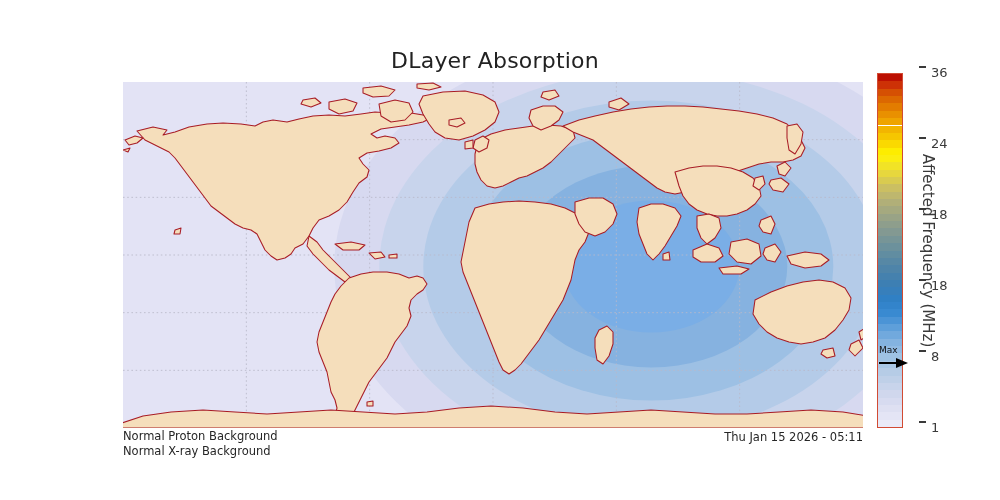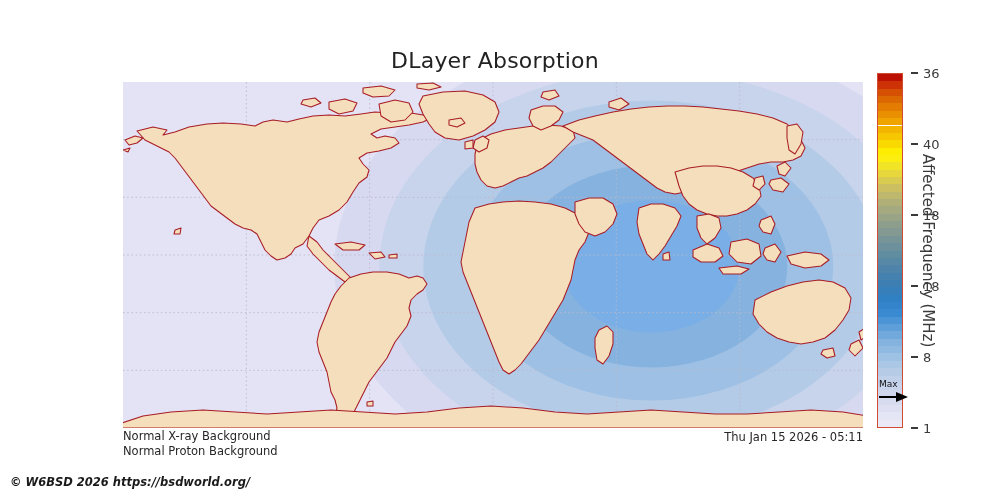--- a/index.html
+++ b/index.html
@@ -22,21 +22,21 @@
     background:#e3e3f5;overflow:hidden;
   }
   .map-svg{position:absolute;left:0;top:0;width:740px;height:346px;display:block;}
 
   
   .cbar-wrap{position:absolute;left:877px;top:73px;width:26px;height:355px;}
   .cbar{position:absolute;left:0;top:0;width:26px;height:355px;
         border:1px solid #d24b33;box-sizing:border-box;}
   .cbar-seg{position:absolute;left:0;width:100%;}
   .cbar-ticks{position:absolute;left:903px;top:73px;width:80px;height:355px;}
-  .ctick{position:absolute;left:8px;display:flex;align-items:center;height:14px;
+  .ctick{position:absolute;left:16px;display:flex;height:14px;
          transform:translateY(-7px);}
   .ctick .dash{display:inline-block;width:7px;height:1.6px;background:#3a3a3a;margin-right:5px;}
   .ctick .lbl{font-size:13px;color:#3a3a3a;line-height:1;}
   .cbar-title{
     position:absolute;left:915px;top:73px;width:355px;height:26px;
     transform-origin:0 0;transform:rotate(90deg) translateX(0px) translateY(-26px);
     font-size:15px;color:#3a3a3a;display:flex;align-items:center;justify-content:center;
     white-space:nowrap;
   }
   
@@ -269,37 +269,36 @@
       <div class="ctick" style="top: 213px;">
         <span class="dash"></span>
         <span class="lbl">18</span>
       </div>
       <div class="ctick" style="top: 142px;">
         <span class="dash"></span>
         <span class="lbl">18</span>
       </div>
       <div class="ctick" style="top: 71px;">
         <span class="dash"></span>
-        <span class="lbl">40</span>
+        <span class="lbl">24</span>
       </div>
       <div class="ctick" style="top: 0px;">
         <span class="dash"></span>
         <span class="lbl">36</span>
       </div>
     </div>
   <div class="cbar-title">Affected Frequency (MHz)</div>
 
-  <div class="max-ann" style="top: 380px;">
+  <div class="max-ann" style="top: 346px;">
     <span class="mtext">Max</span>
     <svg width="34" height="16" viewBox="0 0 34 16">
       <line x1="1" y1="7" x2="20" y2="7" stroke="#000" stroke-width="2"></line>
       <polygon points="18,2 30,7 18,12" fill="#000"></polygon>
     </svg>
   </div>
 
   <div class="note-left">
+    <div>Normal Proton Background</div>
     <div>Normal X-ray Background</div>
-    <div>Normal Proton Background</div>
   </div>
   <div class="note-right">Thu Jan 15 2026 - 05:11</div>
-  <div class="copyright">© W6BSD 2026 https://bsdworld.org/</div>
 
 </div>
 
 </body></html>

